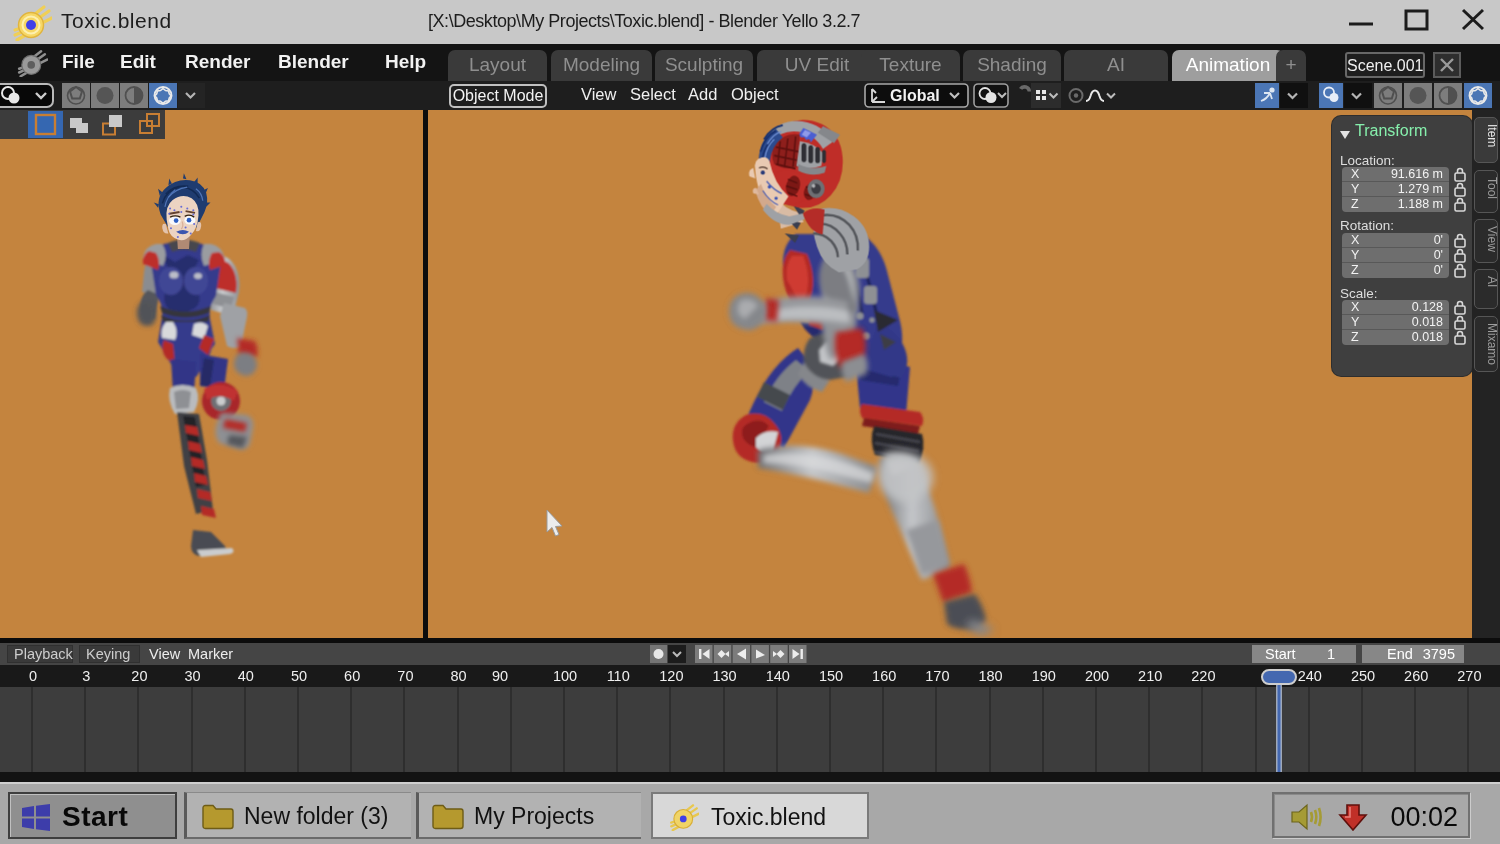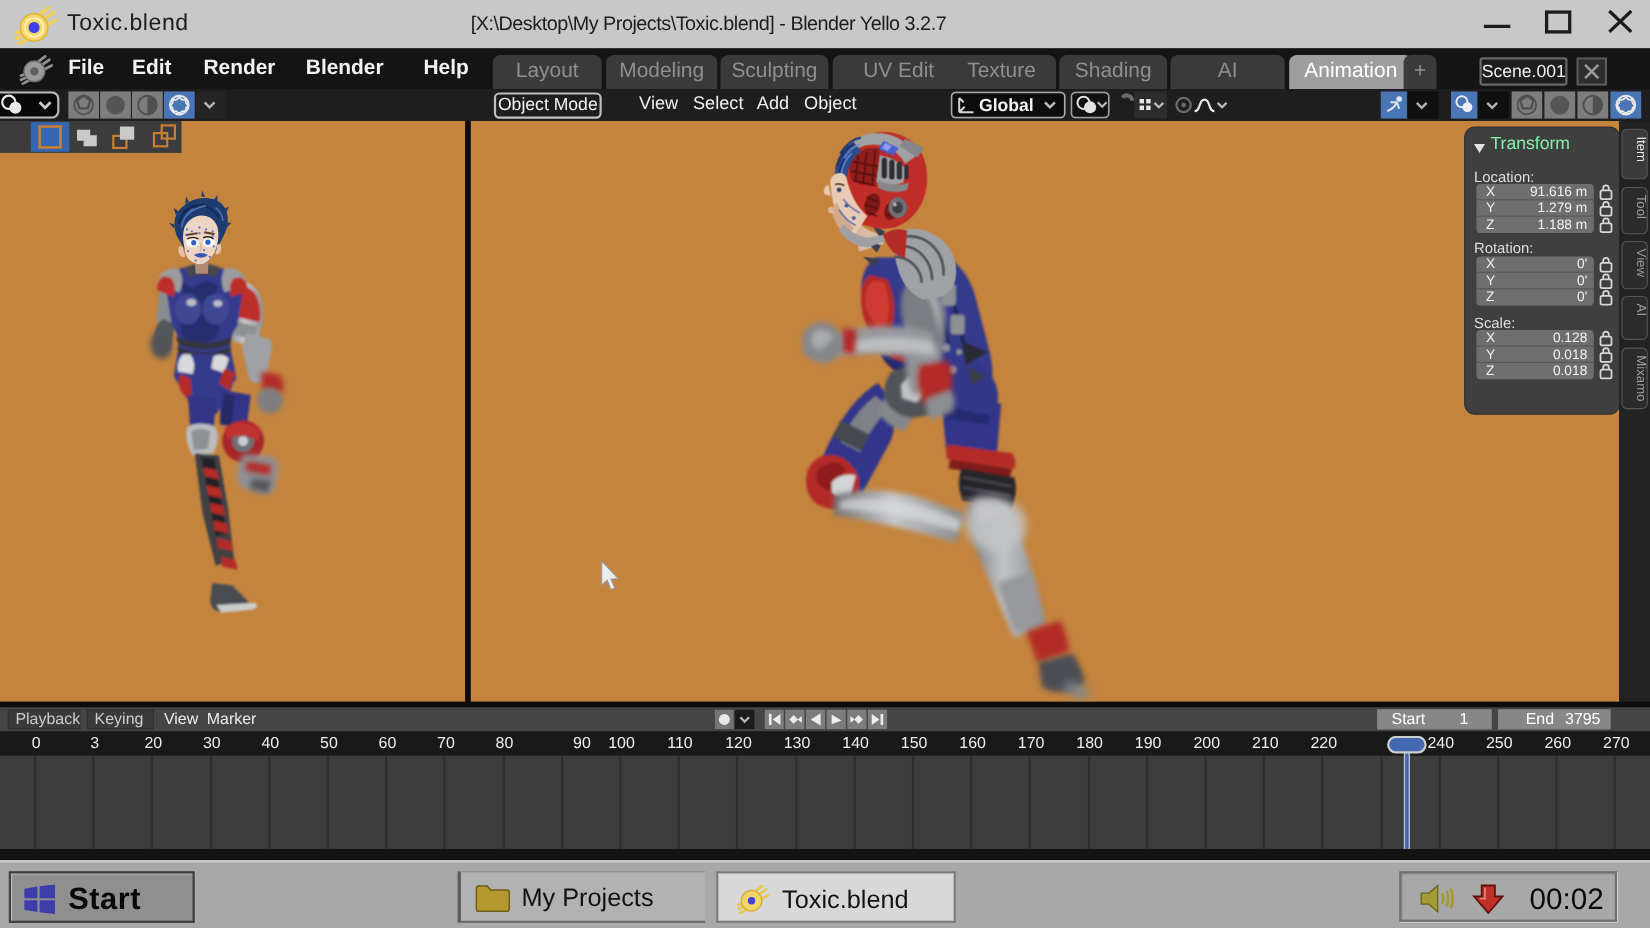--- a/index.html
+++ b/index.html
@@ -707,21 +707,21 @@
 <div id="tl-ruler">
     <div class="rnum" style="left: 33px;">0</div>
     <div class="rnum" style="left: 86.2px;">3</div>
     <div class="rnum" style="left: 139.4px;">20</div>
     <div class="rnum" style="left: 192.6px;">30</div>
     <div class="rnum" style="left: 245.8px;">40</div>
     <div class="rnum" style="left: 299px;">50</div>
     <div class="rnum" style="left: 352.2px;">60</div>
     <div class="rnum" style="left: 405.4px;">70</div>
     <div class="rnum" style="left: 458.6px;">80</div>
-    <div class="rnum" style="left: 529px; text-align: right;">90</div>
+    <div class="rnum" style="left: 500px; text-align: right;">90</div>
     <div class="rnum" style="left: 565px;">100</div>
     <div class="rnum" style="left: 618.2px;">110</div>
     <div class="rnum" style="left: 671.4px;">120</div>
     <div class="rnum" style="left: 724.6px;">130</div>
     <div class="rnum" style="left: 777.8px;">140</div>
     <div class="rnum" style="left: 831px;">150</div>
     <div class="rnum" style="left: 884.2px;">160</div>
     <div class="rnum" style="left: 937.4px;">170</div>
     <div class="rnum" style="left: 990.6px;">180</div>
     <div class="rnum" style="left: 1043.8px;">190</div>
@@ -777,20 +777,26 @@
     <svg class="abs" style="left:12px;top:10px" width="28" height="27" viewBox="0 0 28 27">
       <g fill="#3d3daa">
         <path d="M0 4 L12 2 L12 12.5 L0 12.5 Z"></path>
         <path d="M14 1.7 L28 0 L28 12.5 L14 12.5 Z"></path>
         <path d="M0 14.5 L12 14.5 L12 25 L0 23 Z"></path>
         <path d="M14 14.5 L28 14.5 L28 27 L14 25.3 Z"></path>
       </g>
     </svg>
     <div class="t">Start</div>
   </div>
+  <div class="tbtn foldbtn" style="left:184px;width:227px">
+    <svg class="abs" style="left:15px;top:11px" width="32" height="26" viewBox="0 0 32 26">
+      <path d="M1 4 Q1 1.5 3.5 1.5 L11 1.5 L14 5 L29 5 Q31 5 31 7.5 L31 22 Q31 24.5 28.5 24.5 L3.5 24.5 Q1 24.5 1 22 Z" fill="#b5992e" stroke="#6e5c16" stroke-width="1.4"></path>
+    </svg>
+    <div class="t" style="left:57px">New folder (3)</div>
+  </div>
   <div class="tbtn foldbtn" style="left:416px;width:225px">
     <svg class="abs" style="left:13px;top:11px" width="32" height="26" viewBox="0 0 32 26">
       <path d="M1 4 Q1 1.5 3.5 1.5 L11 1.5 L14 5 L29 5 Q31 5 31 7.5 L31 22 Q31 24.5 28.5 24.5 L3.5 24.5 Q1 24.5 1 22 Z" fill="#b5992e" stroke="#6e5c16" stroke-width="1.4"></path>
     </svg>
     <div class="t" style="left:55px">My Projects</div>
   </div>
   <div class="tbtn foldbtn" id="blendbtn" style="left:651px;width:218px">
     <svg class="abs" style="left:16px;top:9px" width="30" height="28" viewBox="0 0 40 37">
       <g stroke="#e8c84e" stroke-width="3.2" stroke-linecap="round">
         <line x1="23" y1="10" x2="32" y2="3"></line>

